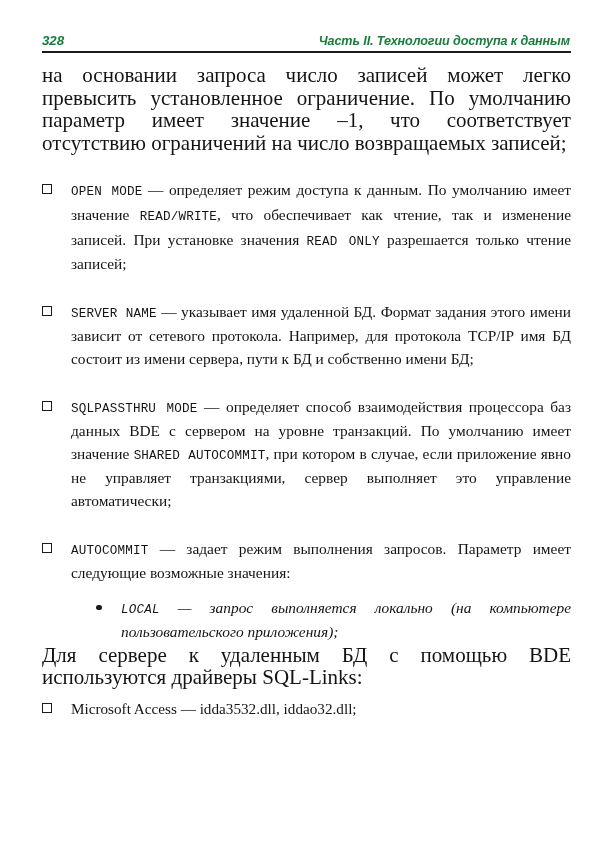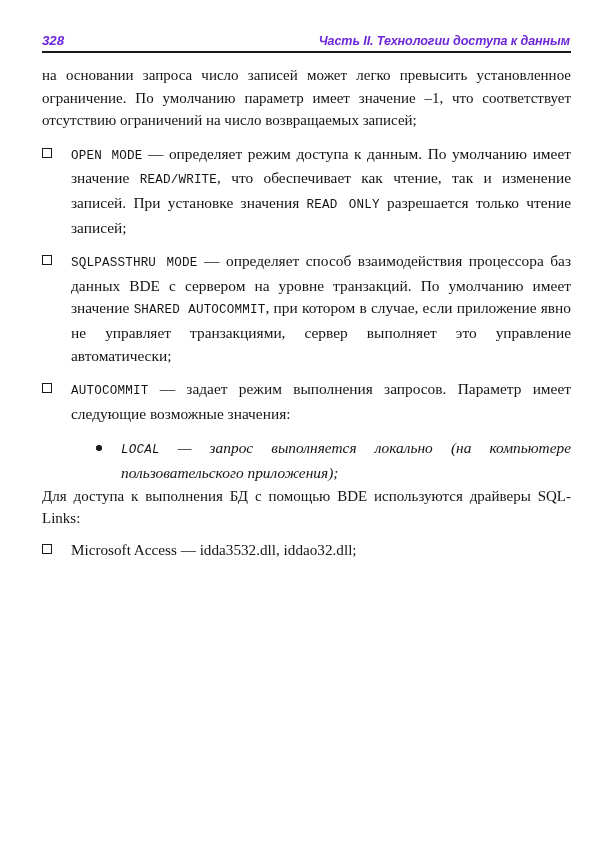--- a/index.html
+++ b/index.html
@@ -32,21 +32,21 @@
     right: 30px;
     height: 22px;
     display: flex;
     align-items: flex-end;
     justify-content: space-between;
     font-family: "Liberation Sans", "DejaVu Sans", sans-serif;
     font-style: italic;
     font-weight: 600;
     font-size: 12.6px;
     letter-spacing: -0.1px;
-    color: #6d28d9;
+    color: #15803d;
   }
   .running-head .folio {
     font-size: 13.4px;
     font-weight: 600;
   }
   .head-rule {
     position: absolute;
     top: 51px;
     left: 42px;
     width: 529px;
@@ -57,37 +57,37 @@
   
   .body {
     position: absolute;
     top: 64px;
     left: 42px;
     width: 529px;
   }
 
   p.para {
     margin: 0;
-    font-size: 15px;
+    font-size: 21px;
     line-height: 22.6px;
     text-align: justify;
     text-justify: inter-word;
     hyphens: none;
   }
 
   
   ul.sq, ul.dot {
     list-style: none;
     margin: 0;
     padding: 0;
   }
   li.sq-item {
     position: relative;
     padding-left: 29px;
-    margin-top: 11px;
+    margin-top: 25px;
     font-size: 15.4px;
     line-height: 22.6px;
     text-align: justify;
   }
   li.sq-item > .marker {
     position: absolute;
     left: 0;
     top: 5px;
     width: 10px;
     height: 10px;
@@ -151,20 +151,24 @@
 
     <p class="para lead-para">на основании запроса число записей может легко превысить установленное ограничение. По умолчанию параметр имеет значение –1, что соответствует отсутствию ограничений на число возвращаемых записей;</p>
 
     <ul class="sq">
 
       <li class="sq-item">
         <span class="marker"></span>
         <span class="tt">OPEN MODE</span><span> — определяет режим доступа к данным. По умолчанию имеет значение </span><span class="tt">READ/WRITE</span><span>, что обеспечивает как чтение, так и изменение записей. При установке значения </span><span class="tt">READ ONLY</span><span> разрешается только чтение записей;</span>
       </li>
 
+      <li class="sq-item">
+        <span class="marker"></span>
+        <span class="tt">SERVER NAME</span><span> — указывает имя удаленной БД. Формат задания этого имени зависит от сетевого протокола. Например, для протокола TCP/IP имя БД состоит из имени сервера, пути к БД и собственно имени БД;</span>
+      </li>
 
       <li class="sq-item">
         <span class="marker"></span>
         <span class="tt">SQLPASSTHRU MODE</span><span> — определяет способ взаимодействия процессора баз данных BDE с сервером на уровне транзакций. По умолчанию имеет значение </span><span class="tt">SHARED AUTOCOMMIT</span><span>, при котором в случае, если приложение явно не управляет транзакциями, сервер выполняет это управление автоматически;</span>
       </li>
 
       <li class="sq-item">
         <span class="marker"></span>
         <span class="tt">AUTOCOMMIT</span><span> — задает режим выполнения запросов. Параметр имеет следующие возможные значения:</span>
 
@@ -172,21 +176,21 @@
           <li class="dot-item">
             <span class="marker-dot"></span>
             <span class="tt">LOCAL</span><span> — запрос выполняется локально (на компьютере пользовательского приложения);</span>
           </li>
         </ul>
       </li>
 
 
     </ul>
 
-    <p class="para gap-para">Для доступа к выполнения БД с помощью BDE используются драйверы SQL-Links:</p>
+    <p class="para gap-para">Для сервере к удаленным БД с помощью BDE используются драйверы SQL-Links:</p>
 
     <ul class="sq drivers">
       <li class="sq-item">
         <span class="marker"></span>
         <span>Microsoft Access — idda3532.dll, iddao32.dll;</span>
       </li>
 
     </ul>
 
   </div>

